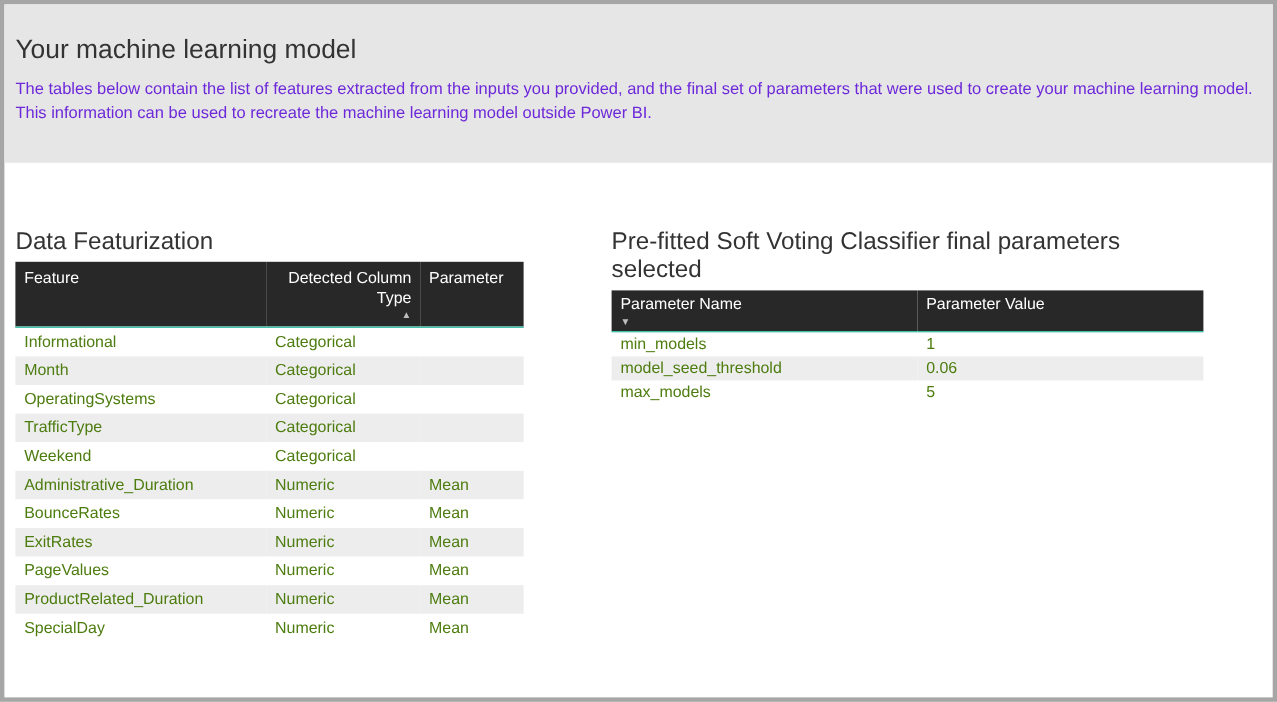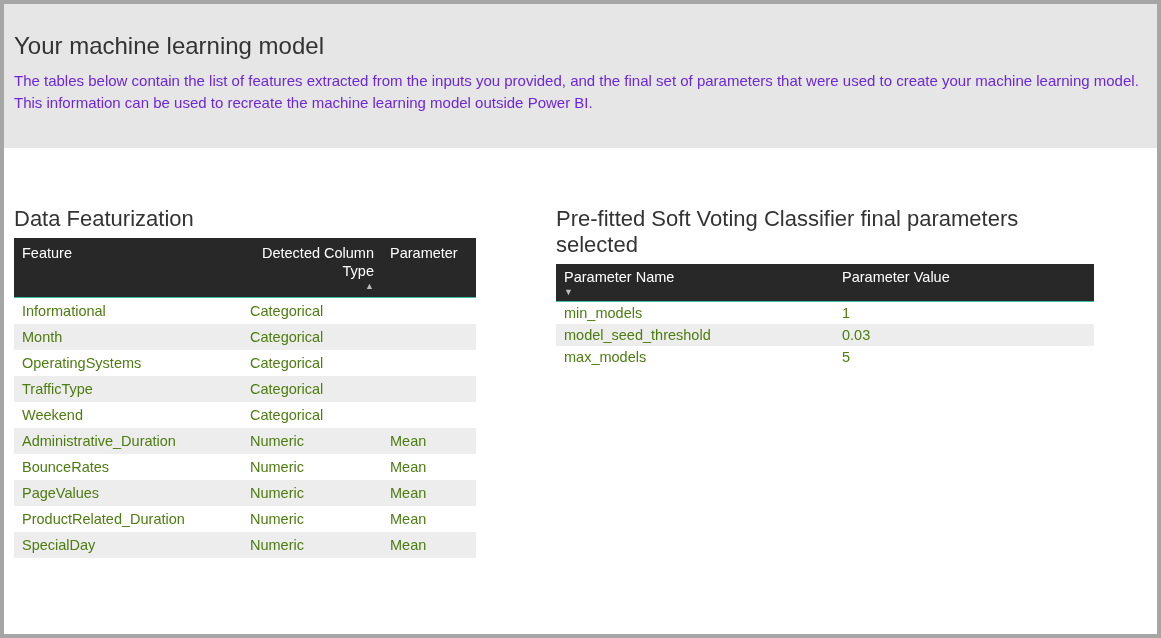--- a/index.html
+++ b/index.html
@@ -141,20 +141,25 @@
               <td>Administrative_Duration</td>
               <td>Numeric</td>
               <td>Mean</td>
             </tr>
             <tr>
               <td>BounceRates</td>
               <td>Numeric</td>
               <td>Mean</td>
             </tr>
             <tr>
+              <td>ExitRates</td>
+              <td>Numeric</td>
+              <td>Mean</td>
+            </tr>
+            <tr>
               <td>PageValues</td>
               <td>Numeric</td>
               <td>Mean</td>
             </tr>
             <tr>
               <td>ProductRelated_Duration</td>
               <td>Numeric</td>
               <td>Mean</td>
             </tr>
             <tr>
@@ -180,21 +185,21 @@
             </th>
           </tr>
         </thead>
         <tbody id="param-body">
             <tr>
               <td>min_models</td>
               <td>1</td>
             </tr>
             <tr>
               <td>model_seed_threshold</td>
-              <td>0.03</td>
+              <td>0.06</td>
             </tr>
             <tr>
               <td>max_models</td>
               <td>5</td>
             </tr>
           </tbody>
       </table>
     </div>
 
   </div>

